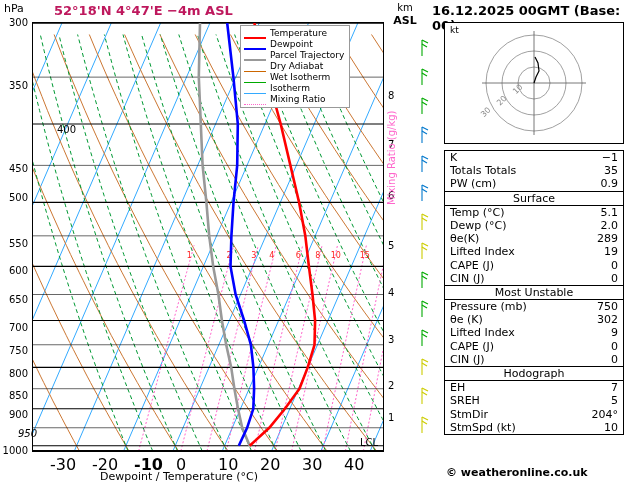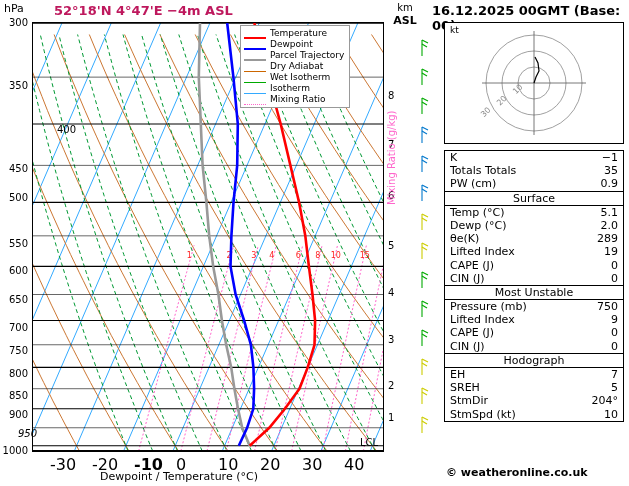--- a/index.html
+++ b/index.html
@@ -336,20 +336,24 @@
       <span>0</span>
     </div>
     <div class="idx-row idx-head" style="justify-content: center;">
       <span>Most Unstable</span>
     </div>
     <div class="idx-row">
       <span>Pressure (mb)</span>
       <span>750</span>
     </div>
     <div class="idx-row">
+      <span>θe (K)</span>
+      <span>302</span>
+    </div>
+    <div class="idx-row">
       <span>Lifted Index</span>
       <span>9</span>
     </div>
     <div class="idx-row">
       <span>CAPE (J)</span>
       <span>0</span>
     </div>
     <div class="idx-row">
       <span>CIN (J)</span>
       <span>0</span>

